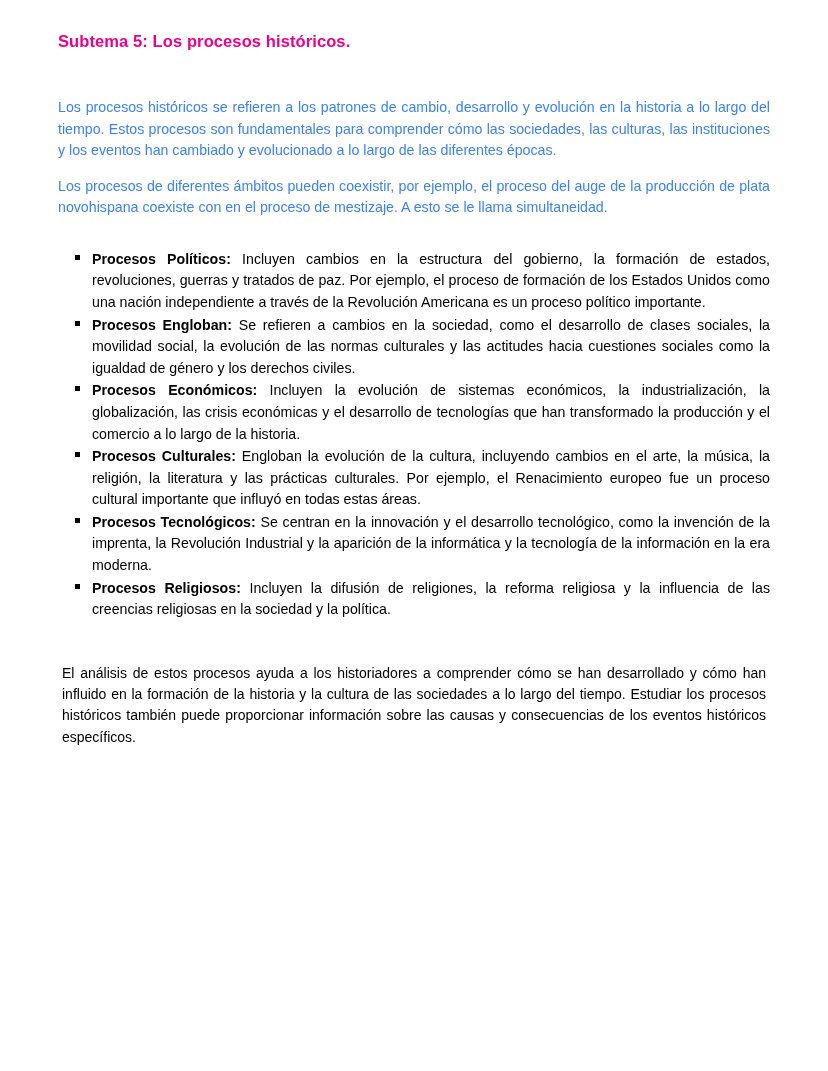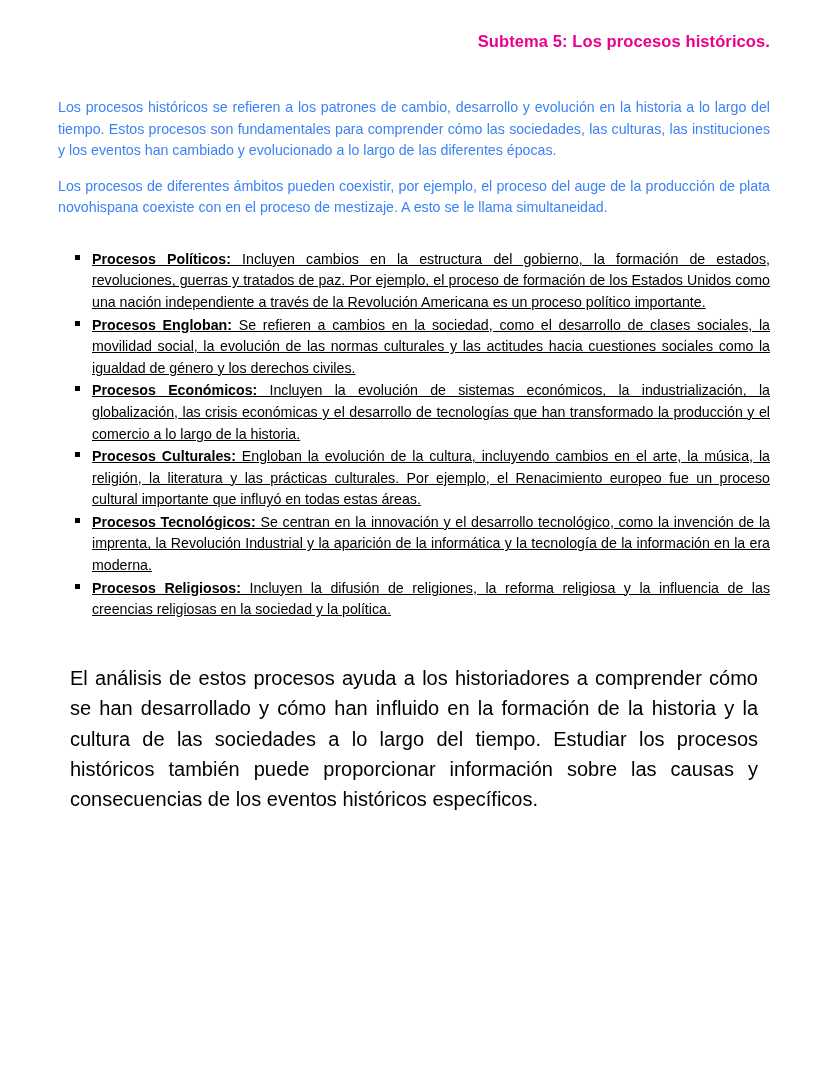--- a/index.html
+++ b/index.html
@@ -20,40 +20,38 @@
     padding: 28px 58px 20px 58px;
     background: #ffffff;
   }
   .doc-title {
     color: #ec008c;
     font-size: 16.5px;
     font-weight: bold;
     margin: 0 0 0 0;
     padding-top: 4px;
     letter-spacing: 0.1px;
-    text-align: right;
   }
   .spacer-after-title {
     height: 46px;
   }
   p.body-par {
     font-size: 14.2px;
     line-height: 1.52;
     text-align: justify;
     margin: 0 0 14px 0;
     color: #3b82f6;
   }
   p.body-par:last-of-type {
     margin-bottom: 0;
   }
   .list-block {
     margin: 30px 0 0 0;
     padding: 0;
     list-style: none;
-    text-decoration: underline;
   }
   .list-block li {
     position: relative;
     padding-left: 34px;
     margin-bottom: 1px;
     font-size: 14.2px;
     line-height: 1.52;
     text-align: justify;
   }
   .list-block li .bullet {
@@ -65,24 +63,24 @@
     background: #000;
     display: block;
   }
   .list-block li b {
     font-weight: bold;
   }
   .tail-block {
     margin-top: 42px;
   }
   .tail-block p {
-    font-size: 20px;
+    font-size: 14px;
     line-height: 1.52;
     text-align: justify;
-    margin: 12px;
+    margin: 4px;
   }
 </style>
 </head>
 <body>
 
 <div class="page">
 
   <h1 class="doc-title">Subtema 5: Los procesos históricos.</h1>
 
   <div class="spacer-after-title"></div>

